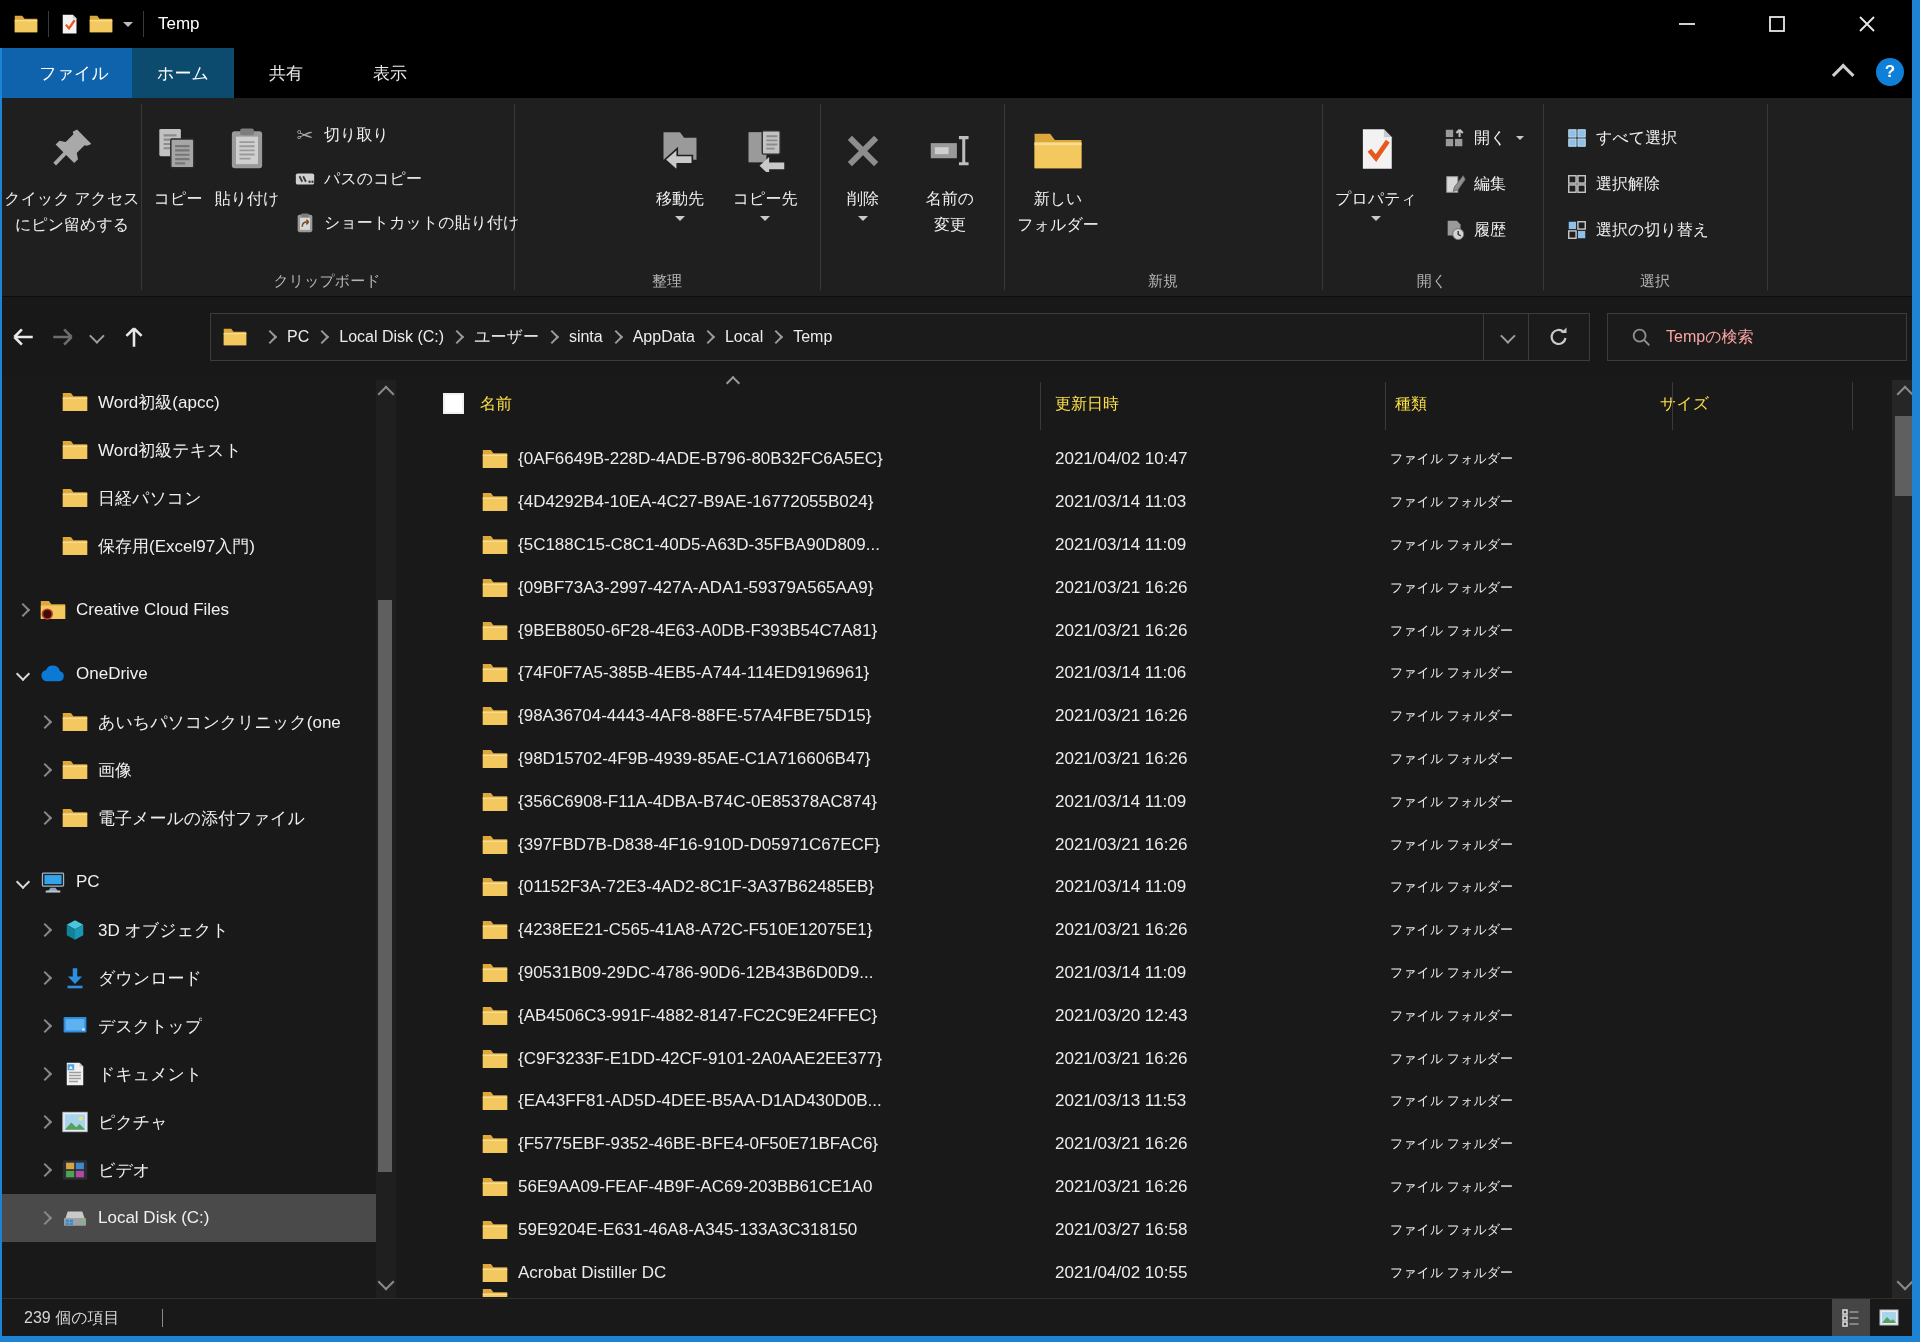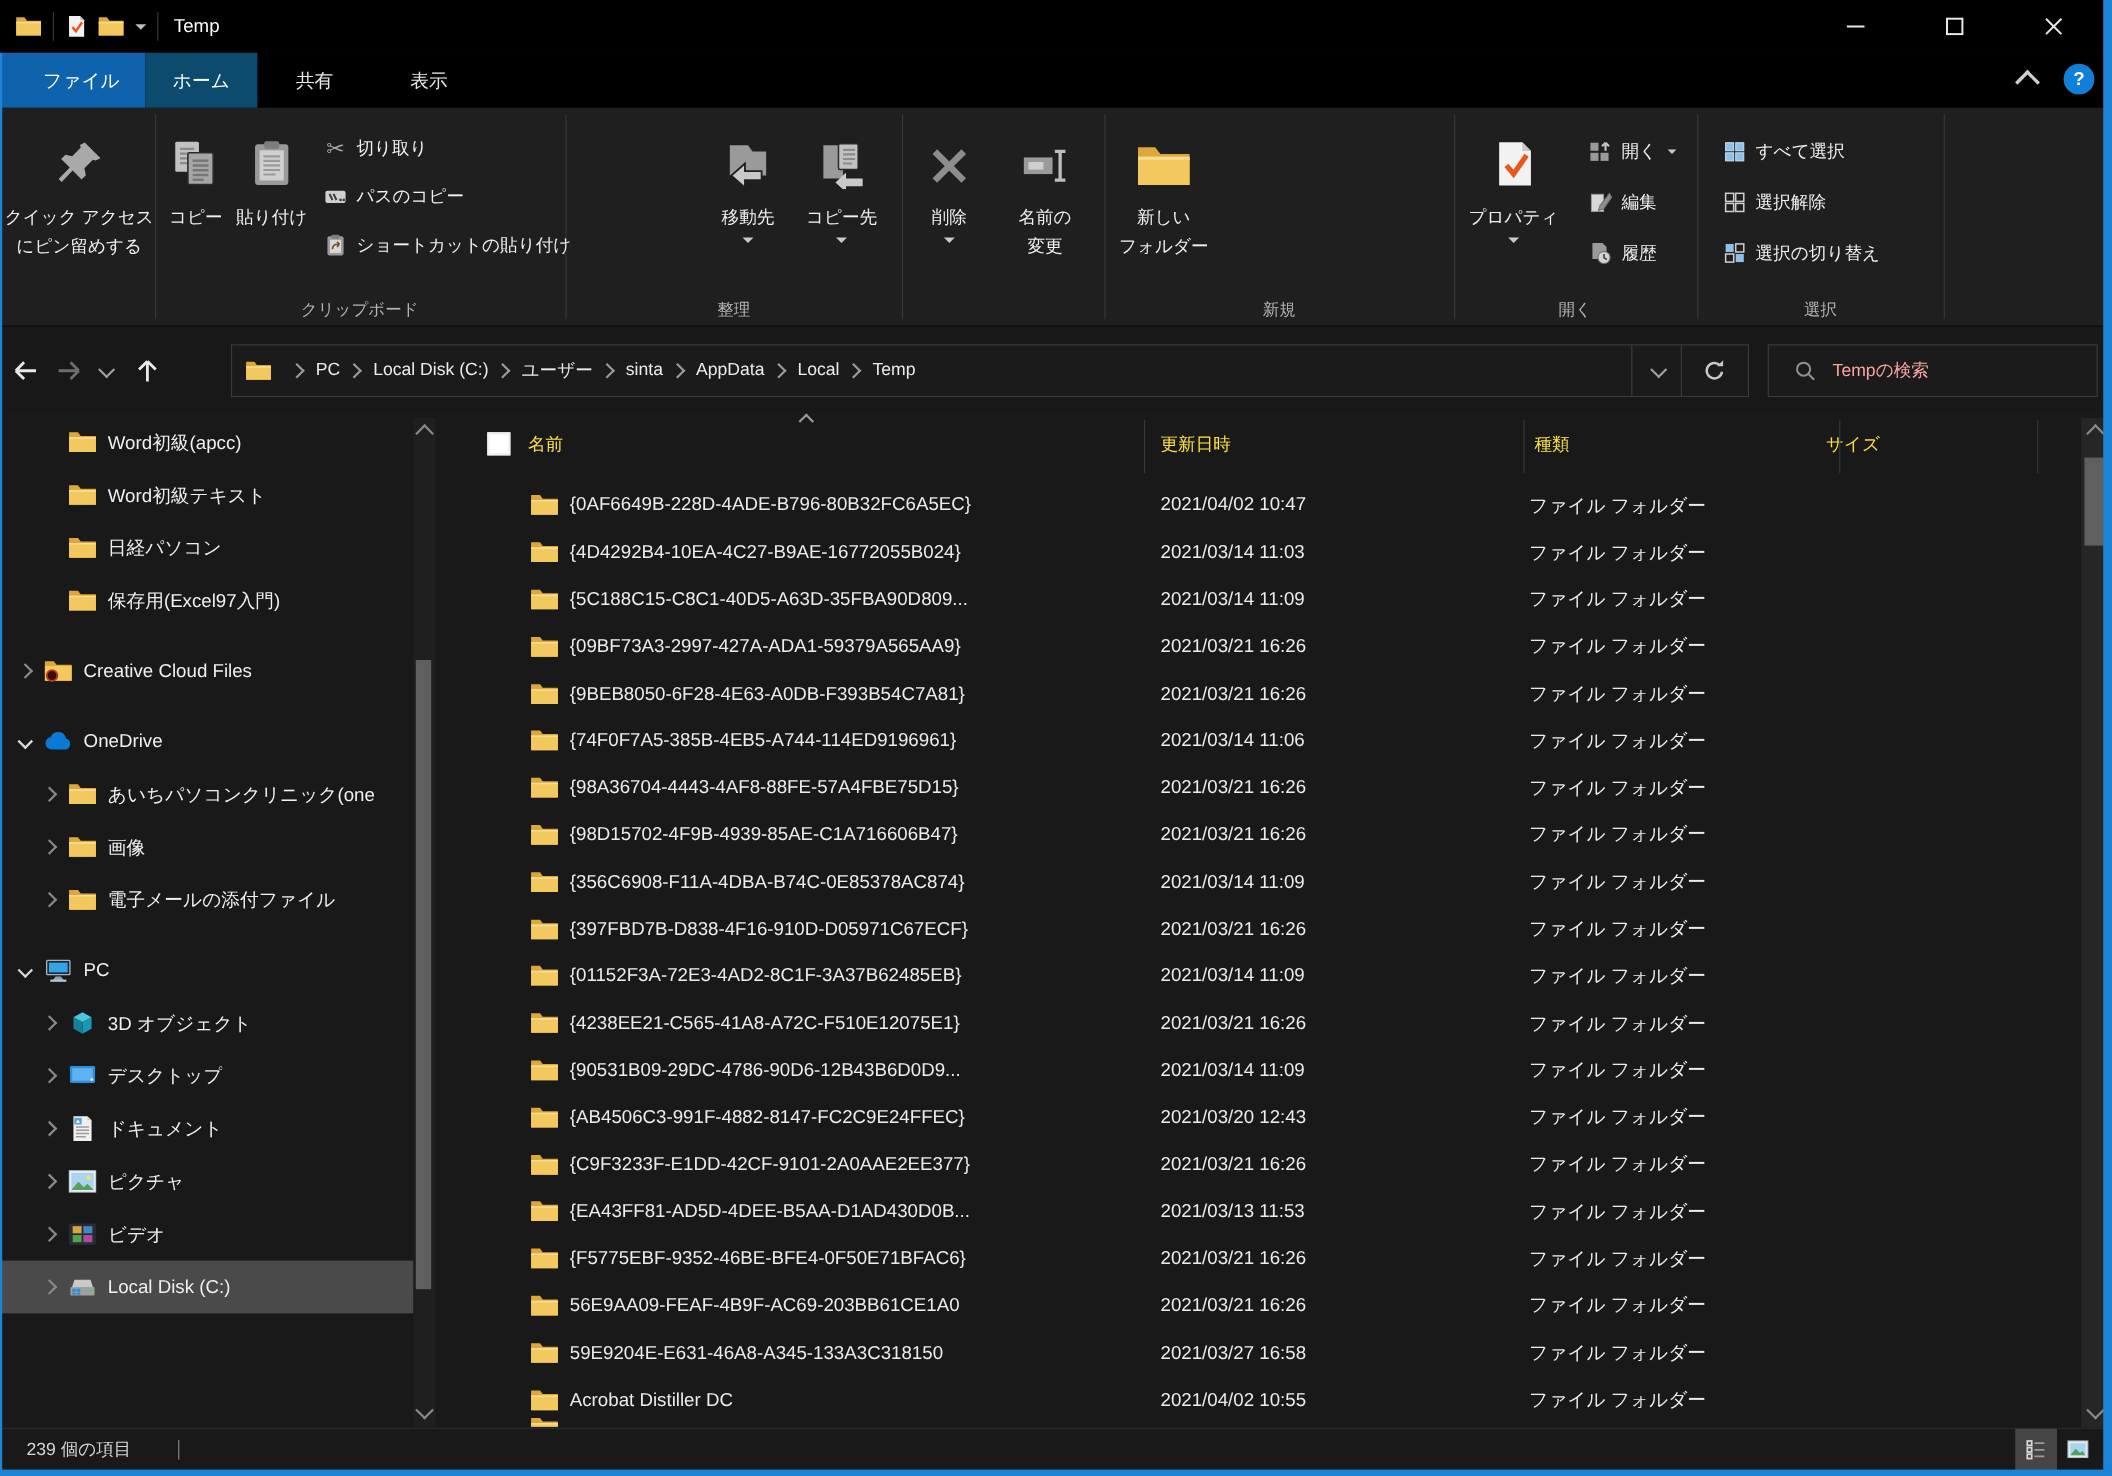--- a/index.html
+++ b/index.html
@@ -91,21 +91,21 @@
   .hcell{position:absolute;top:14px;white-space:nowrap;}
   .hcheck{position:absolute;left:23px;top:13px;width:17px;height:17px;border:2px solid #f0f0f0;background:#fff;}
   .sortmark{position:absolute;left:308px;top:-2px;width:8px;height:8px;border-left:2px solid #9a9a9a;border-top:2px solid #9a9a9a;transform:rotate(45deg);}
 
   
   .rows{position:absolute;left:420px;top:64px;width:1470px;height:856px;overflow:hidden;}
   .row{position:relative;height:42.8px;display:flex;align-items:center;}
   .ficon{position:absolute;left:62px;width:26px;height:22px;}
   .cname{position:absolute;left:98px;font-size:17px;color:#ececec;white-space:nowrap;}
   .cdate{position:absolute;left:635px;font-size:17px;color:#ececec;white-space:nowrap;}
-  .ctype{position:absolute;left:970px;font-size:17px;color:#ececec;white-space:nowrap;}
+  .ctype{position:absolute;left:970px;font-size:13px;color:#ececec;white-space:nowrap;}
   .partialrow{position:absolute;left:482px;top:913px;width:26px;height:10px;overflow:hidden;}
 
   
   .lscroll{position:absolute;left:1892px;top:6px;width:24px;height:918px;background:#262626;}
   .lthumb{position:absolute;left:3px;width:18px;background:#5f5f5f;}
 
   
   .statusbar{position:absolute;left:0;top:1298px;width:1920px;height:38px;background:#191919;border-top:1px solid #2e2e2e;display:flex;align-items:center;}
   .scount{font-size:16px;color:#d6d6d6;margin-left:24px;white-space:nowrap;}
   .ssep{width:1px;height:18px;background:#8a8a8a;margin-left:42px;}
@@ -724,20 +724,29 @@
         <div class="side-item ind1">
           <span class="chev right">
             <i></i>
           </span>
           <svg class="sicon">
             <use href="#ico-cube"></use>
           </svg>
           <span class="slabel">3D オブジェクト</span>
         </div>
 
+        <div class="side-item ind1">
+          <span class="chev right">
+            <i></i>
+          </span>
+          <svg class="sicon">
+            <use href="#ico-download"></use>
+          </svg>
+          <span class="slabel">ダウンロード</span>
+        </div>
 
         <div class="side-item ind1">
           <span class="chev right">
             <i></i>
           </span>
           <svg class="sicon">
             <use href="#ico-desktop"></use>
           </svg>
           <span class="slabel">デスクトップ</span>
         </div>

